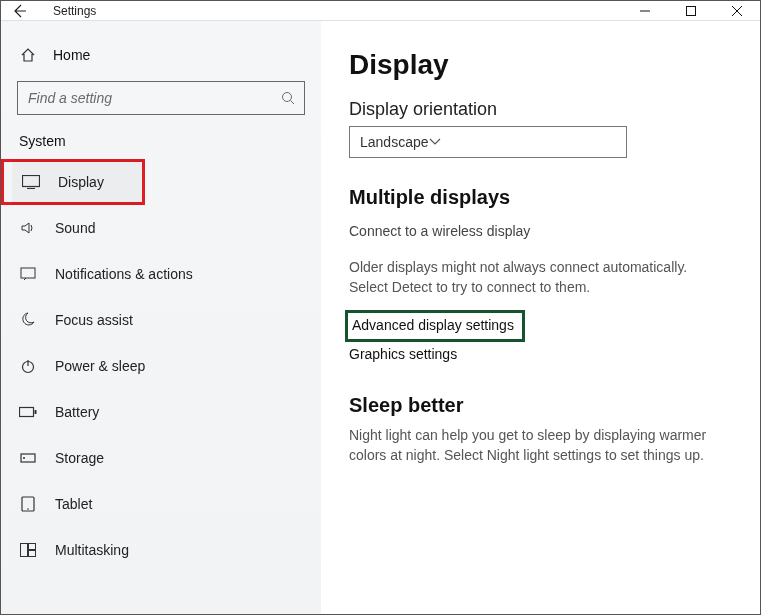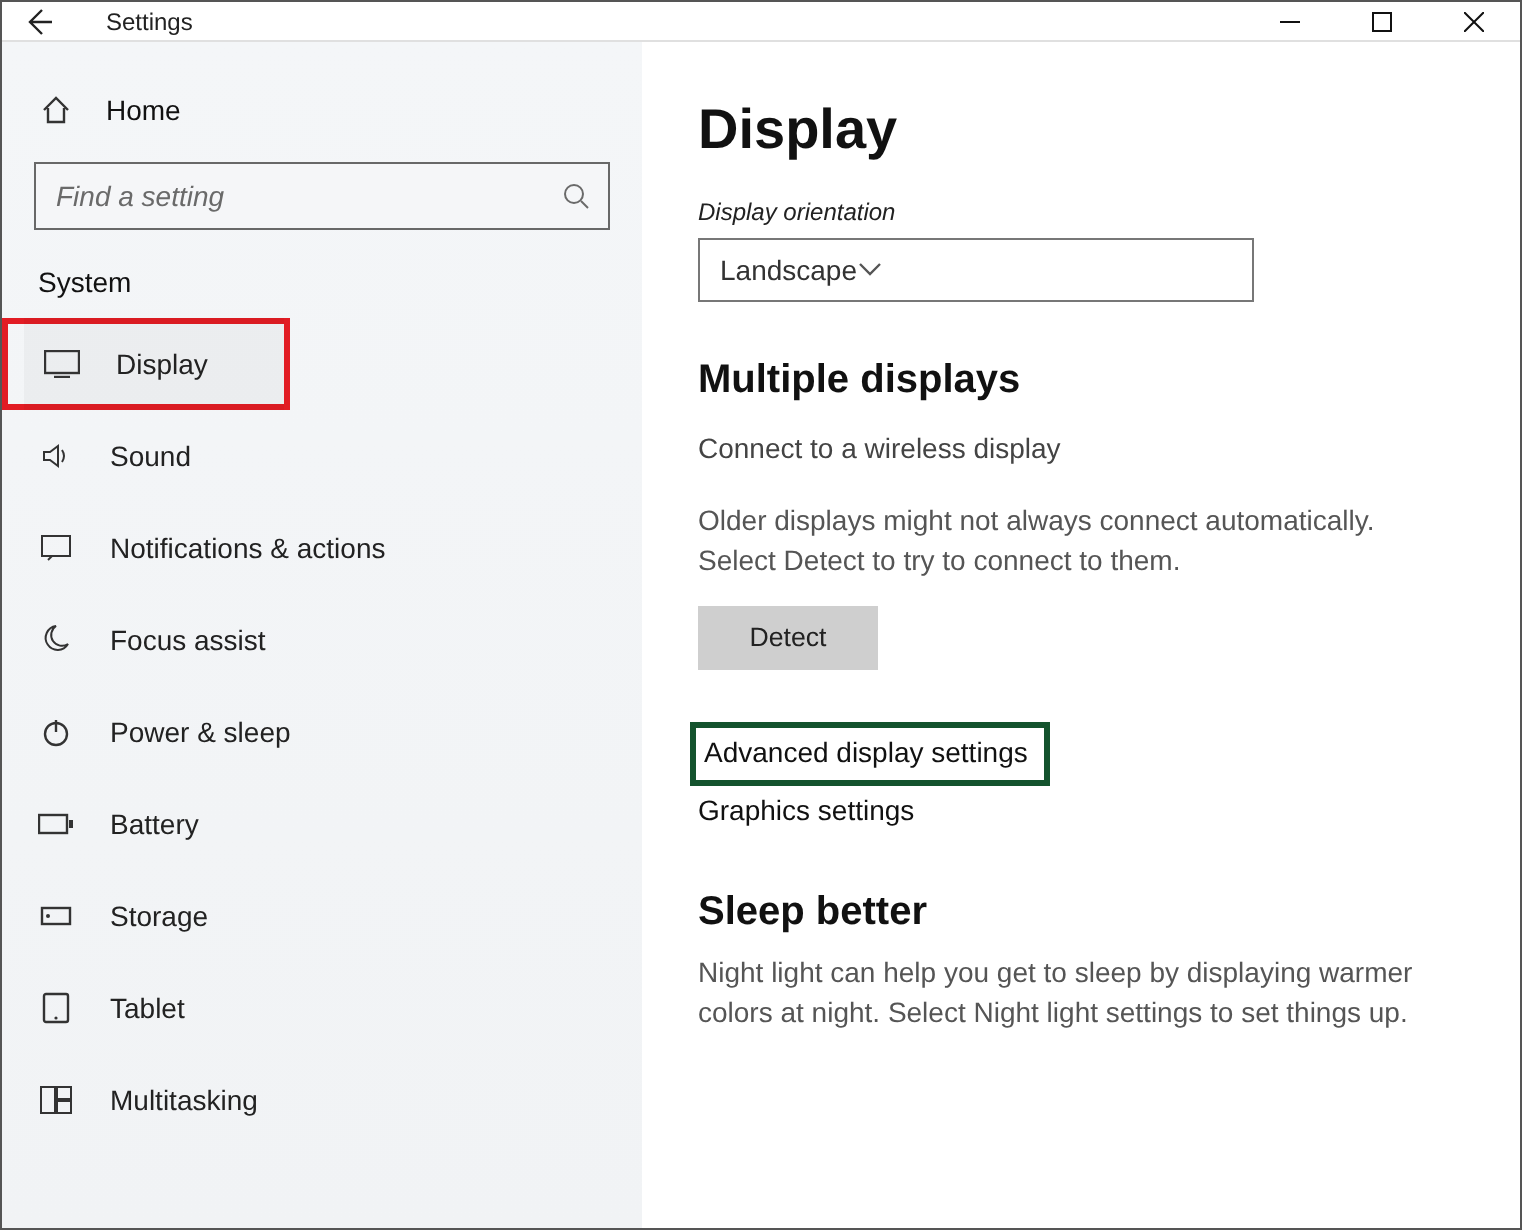--- a/index.html
+++ b/index.html
@@ -98,21 +98,21 @@
     height: 46px;
     display:flex;
     align-items:center;
   }
   .content {
     flex: 1;
     padding: 28px 24px 0 28px;
     overflow: hidden;
   }
   h1.page-title { font-size: 28px; font-weight: 600; margin-bottom: 18px; }
-  .field-label { font-size: 12px; margin-bottom: 6px; color:#222;font-style:italic; }
+  .field-label { font-size: 18px; margin-bottom: 6px; color:#222; }
   .select {
     width: 278px;
     height: 32px;
     border: 1px solid #777;
     display: flex;
     align-items: center;
     padding: 0 10px;
     margin-bottom: 28px;
     color: #333;
     background:#fff;
@@ -300,21 +300,20 @@
             </svg>
         </span>
       </div>
 
       <h2 class="section">Multiple displays</h2>
 
       <div class="link-row">Connect to a wireless display</div>
 
       <div class="helper">Older displays might not always connect automatically. Select Detect to try to connect to them.</div>
 
-      <button class="detect-btn">Detect</button>
 
       <div>
         <span class="hl-adv hl-red">
           <span>Advanced display settings</span>
         </span>
       </div>
 
       <div class="link-box">Graphics settings</div>
 
       <h2 class="sleep-title">Sleep better</h2>

